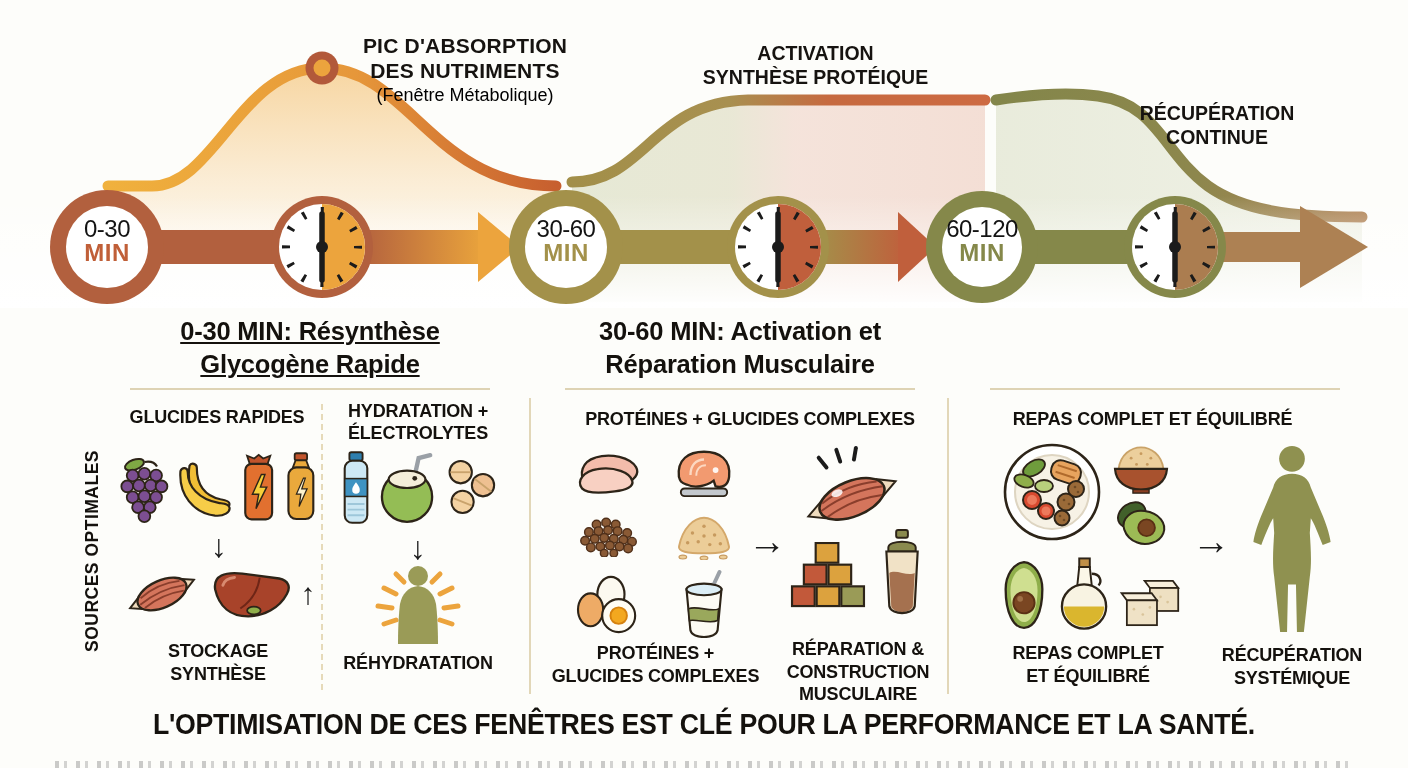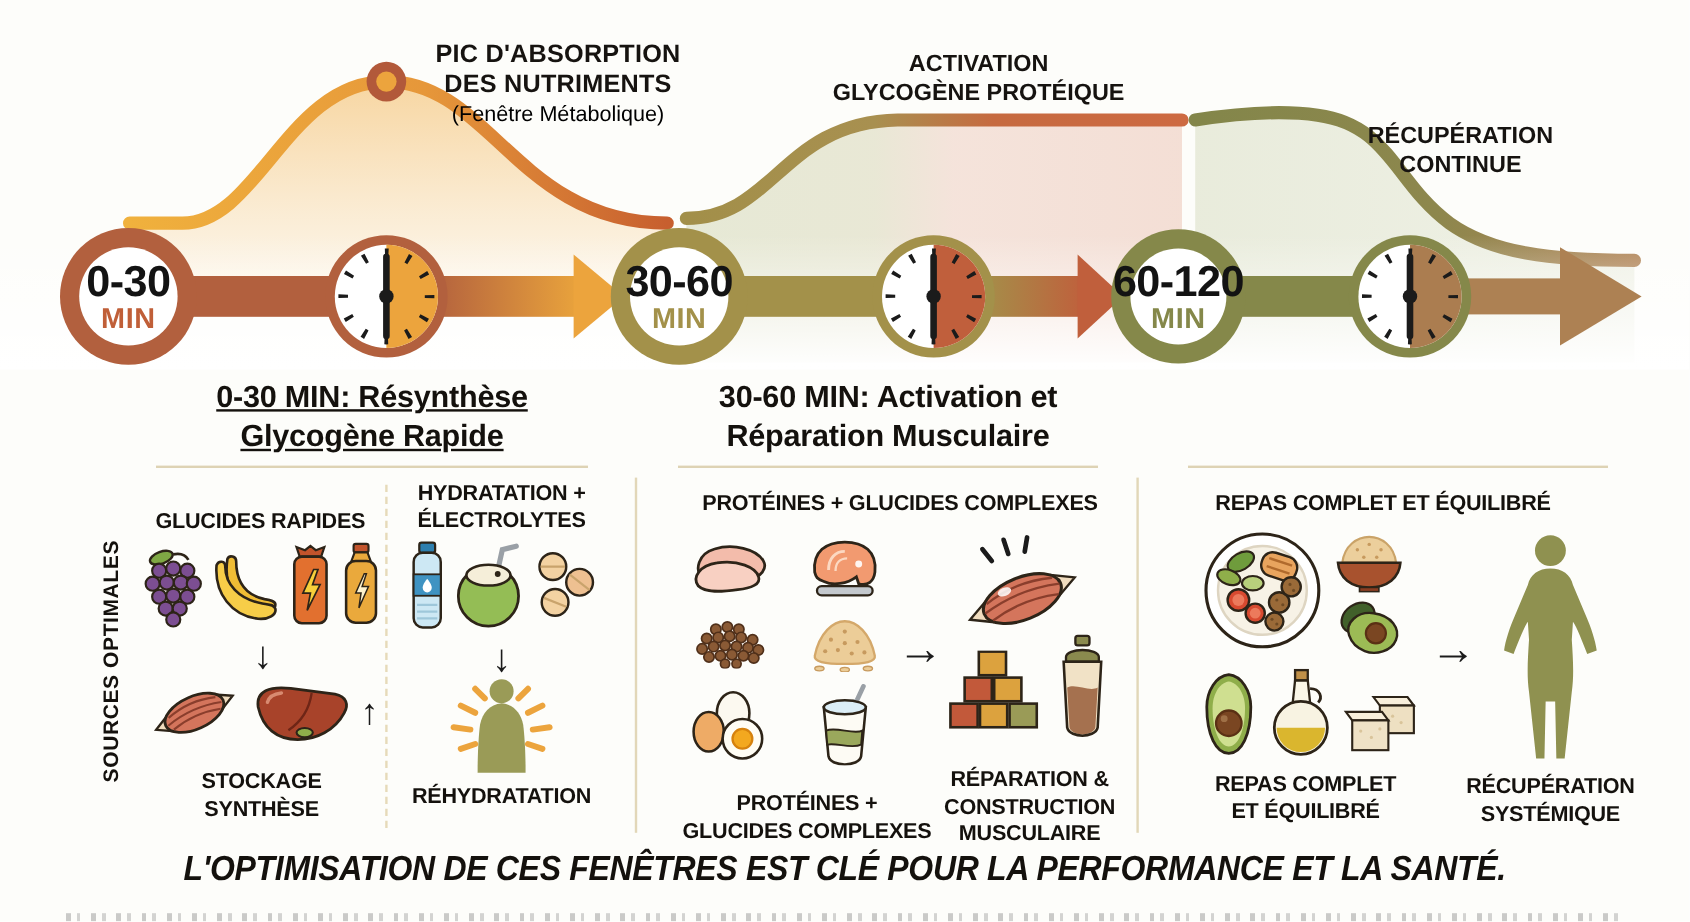--- a/index.html
+++ b/index.html
@@ -5,21 +5,21 @@
   html,body{margin:0;padding:0;}
   body{font-family:"Liberation Sans",sans-serif;background:#ffffff;}
   .canvas{position:relative;width:1408px;height:768px;background:#fdfdfa;overflow:hidden;}
   .abs{position:absolute;}
   .txt-c{text-align:center;}
   .pre{white-space:pre-line;}
   .curve-label{font-weight:800;font-size:21px;line-height:1.18;letter-spacing:.2px;color:#161310;}
   .curve-sub{font-weight:400;font-size:18px;color:#000000;margin-top:1px;}
   .curve-label-sm{font-weight:800;font-size:19.5px;line-height:1.22;color:#161310;}
   .range-badge{width:130px;text-align:center;line-height:1.02;}
-  .range-badge .range{font-weight:700;font-size:36px;color:#131313;letter-spacing:-.5px;}
+  .range-badge .range{font-weight:400;font-size:24px;color:#131313;letter-spacing:-.5px;}
   .range-badge .unit{font-weight:800;font-size:24px;letter-spacing:.5px;}
   .unit-p1{color:#c05f38;} .unit-p2{color:#a3914a;} .unit-p3{color:#85884a;}
   .phase-title{font-weight:800;font-size:25.5px;line-height:1.3;color:#14110d;letter-spacing:-.2px;}
   .rule{height:2px;background:#ded3b4;}
   .col-header{font-weight:800;font-size:18px;line-height:1.22;color:#14110d;letter-spacing:-.2px;}
   .item-label{font-weight:800;font-size:18px;line-height:1.25;color:#14110d;letter-spacing:-.2px;}
   .sources-label{font-weight:800;font-size:17.5px;letter-spacing:.5px;color:#14110d;
     writing-mode:vertical-rl;transform:rotate(180deg);text-align:center;}
   .v-dashed{width:0;border-left:2px dashed #e6dab9;}
   .v-solid{width:2px;background:#e2d7b8;}
@@ -160,21 +160,21 @@
       <circle cx="1175" cy="247" r="6" fill="#1b1b1b"></circle>
     </g>
   </svg>
 
   <div class="abs txt-c" style="left:330px;top:34px;width:270px;">
     <div class="curve-label pre">PIC D'ABSORPTION
 DES NUTRIMENTS</div>
     <div class="curve-sub">(Fenêtre Métabolique)</div>
   </div>
   <div class="abs txt-c curve-label-sm pre" style="left:668px;top:42px;width:295px;">ACTIVATION
-GLYCOGÈNE PROTÉIQUE</div>
+SYNTHÈSE PROTÉIQUE</div>
   <div class="abs txt-c curve-label-sm pre" style="left:1092px;top:102px;width:250px;">RÉCUPÉRATION
 CONTINUE</div>
 
   <div class="abs range-badge" style="left:42px;top:217px;">
     <div class="range">0-30</div>
     <div class="unit unit-p1">MIN</div>
   </div>
   <div class="abs range-badge" style="left:501px;top:217px;">
     <div class="range">30-60</div>
     <div class="unit unit-p2">MIN</div>
@@ -190,21 +190,21 @@
 Réparation Musculaire</div>
   <div class="abs rule" style="left:130px;top:388px;width:360px;"></div>
   <div class="abs rule" style="left:565px;top:388px;width:350px;"></div>
   <div class="abs rule" style="left:990px;top:388px;width:350px;"></div>
 
   <div class="abs sources-label" style="left:82px;top:442px;height:218px;">SOURCES OPTIMALES</div>
   <div class="abs v-dashed" style="left:321px;top:404px;height:286px;"></div>
   <div class="abs v-solid" style="left:529px;top:398px;height:296px;"></div>
   <div class="abs v-solid" style="left:947px;top:398px;height:296px;"></div>
 
-  <div class="abs txt-c col-header" style="left:112px;top:424px;width:210px;">GLUCIDES RAPIDES</div>
+  <div class="abs txt-c col-header" style="left:112px;top:407px;width:210px;">GLUCIDES RAPIDES</div>
   <div class="abs txt-c col-header pre" style="left:328px;top:401px;width:180px;">HYDRATATION +
 ÉLECTROLYTES</div>
   <div class="abs txt-c col-header" style="left:555px;top:409px;width:390px;">PROTÉINES + GLUCIDES COMPLEXES</div>
   <div class="abs txt-c col-header" style="left:965px;top:409px;width:375px;">REPAS COMPLET ET ÉQUILIBRÉ</div>
 
   <div class="abs flex-row" style="left:120px;top:448px;width:198px;">
     <svg width="52" height="72" viewBox="0 0 54 74">
       <path d="M27,6 q10,-2 14,5" stroke="#2d2418" stroke-width="2.5" fill="none"></path>
       <ellipse cx="16" cy="9" rx="11" ry="5.5" fill="#7fa844" stroke="#2d2418" stroke-width="2.2" transform="rotate(-20 16 9)"></ellipse>
       <g fill="#7c4e92" stroke="#2d2418" stroke-width="2">
@@ -362,21 +362,21 @@
       <circle cx="45" cy="44" r="8.5" fill="#f3a81f" stroke="#d6820e" stroke-width="2"></circle>
     </svg>
     <svg width="56" height="68" viewBox="0 0 56 70">
       <line x1="44" y1="2" x2="37" y2="17" stroke="#9aa0a6" stroke-width="4" stroke-linecap="round"></line>
       <ellipse cx="36" cy="18" rx="4" ry="5" fill="#b9bfc5"></ellipse>
       <path d="M10,20 L46,20 L42,62 C41,67 34,69 28,69 C22,69 15,67 14,62 Z" fill="#fdfbf4" stroke="#2d2418" stroke-width="2.2"></path>
       <ellipse cx="28" cy="20" rx="18" ry="6" fill="#dceef6" stroke="#2d2418" stroke-width="2.2"></ellipse>
       <path d="M12,40 C20,36 36,44 43,40 L42,52 C34,56 20,50 13,52 Z" fill="#9aa85c" stroke="#2d2418" stroke-width="1.6"></path>
     </svg>
   </div>
-  <div class="abs txt-c item-label pre" style="left:565px;top:642px;width:215px;margin-top:16px;">PROTÉINES +
+  <div class="abs txt-c item-label pre" style="left:548px;top:642px;width:215px;">PROTÉINES +
 GLUCIDES COMPLEXES</div>
   <div class="abs arr arr-r" style="left:748px;top:520px;">→</div>
   <div class="abs" style="left:788px;top:442px;width:155px;height:172px;">
     <svg class="abs" style="left:2px;top:0;" width="122" height="96" viewBox="0 0 122 98">
       <g stroke="#1b1b1b" stroke-width="4" stroke-linecap="round">
         <line x1="28" y1="16" x2="36" y2="26"></line>
           <line x1="46" y1="8" x2="50" y2="20"></line>
           <line x1="66" y1="6" x2="64" y2="18"></line>
       </g>
       <g transform="rotate(-22 62 58)">
@@ -491,17 +491,17 @@
   <div class="abs arr arr-r" style="left:1192px;top:520px;">→</div>
   <div class="abs" style="left:1242px;top:442px;">
     <svg width="100" height="196" viewBox="0 0 100 198">
       <circle cx="50" cy="17" r="13" fill="#8f9150"></circle>
       <path d="M50,32 C40,32 33,37 31,46 L20,72 C16,81 12,93 11,101 L19,104 C23,94 28,81 31,77 L32,92 C31,108 30,122 32,136 L38,192 L45,192 L46,144 L54,144 L55,192 L62,192 L68,136 C70,122 69,108 68,92 L69,77 C72,81 77,94 81,104 L89,101 C88,93 84,81 80,72 L69,46 C67,37 60,32 50,32 Z" fill="#8f9150"></path>
     </svg>
   </div>
   <div class="abs txt-c item-label pre" style="left:1202px;top:644px;width:180px;">RÉCUPÉRATION
 SYSTÉMIQUE</div>
 
-  <div class="abs footer-headline" style="left:0;top:708px;font-style:italic;">
+  <div class="abs footer-headline" style="left:0;top:708px;">
     <span>L'OPTIMISATION DE CES FENÊTRES EST CLÉ POUR LA PERFORMANCE ET LA SANTÉ.</span>
   </div>
   <div class="abs bottom-strip" style="left:55px;right:55px;bottom:0;"></div>
 </div>
 
 </body></html>

